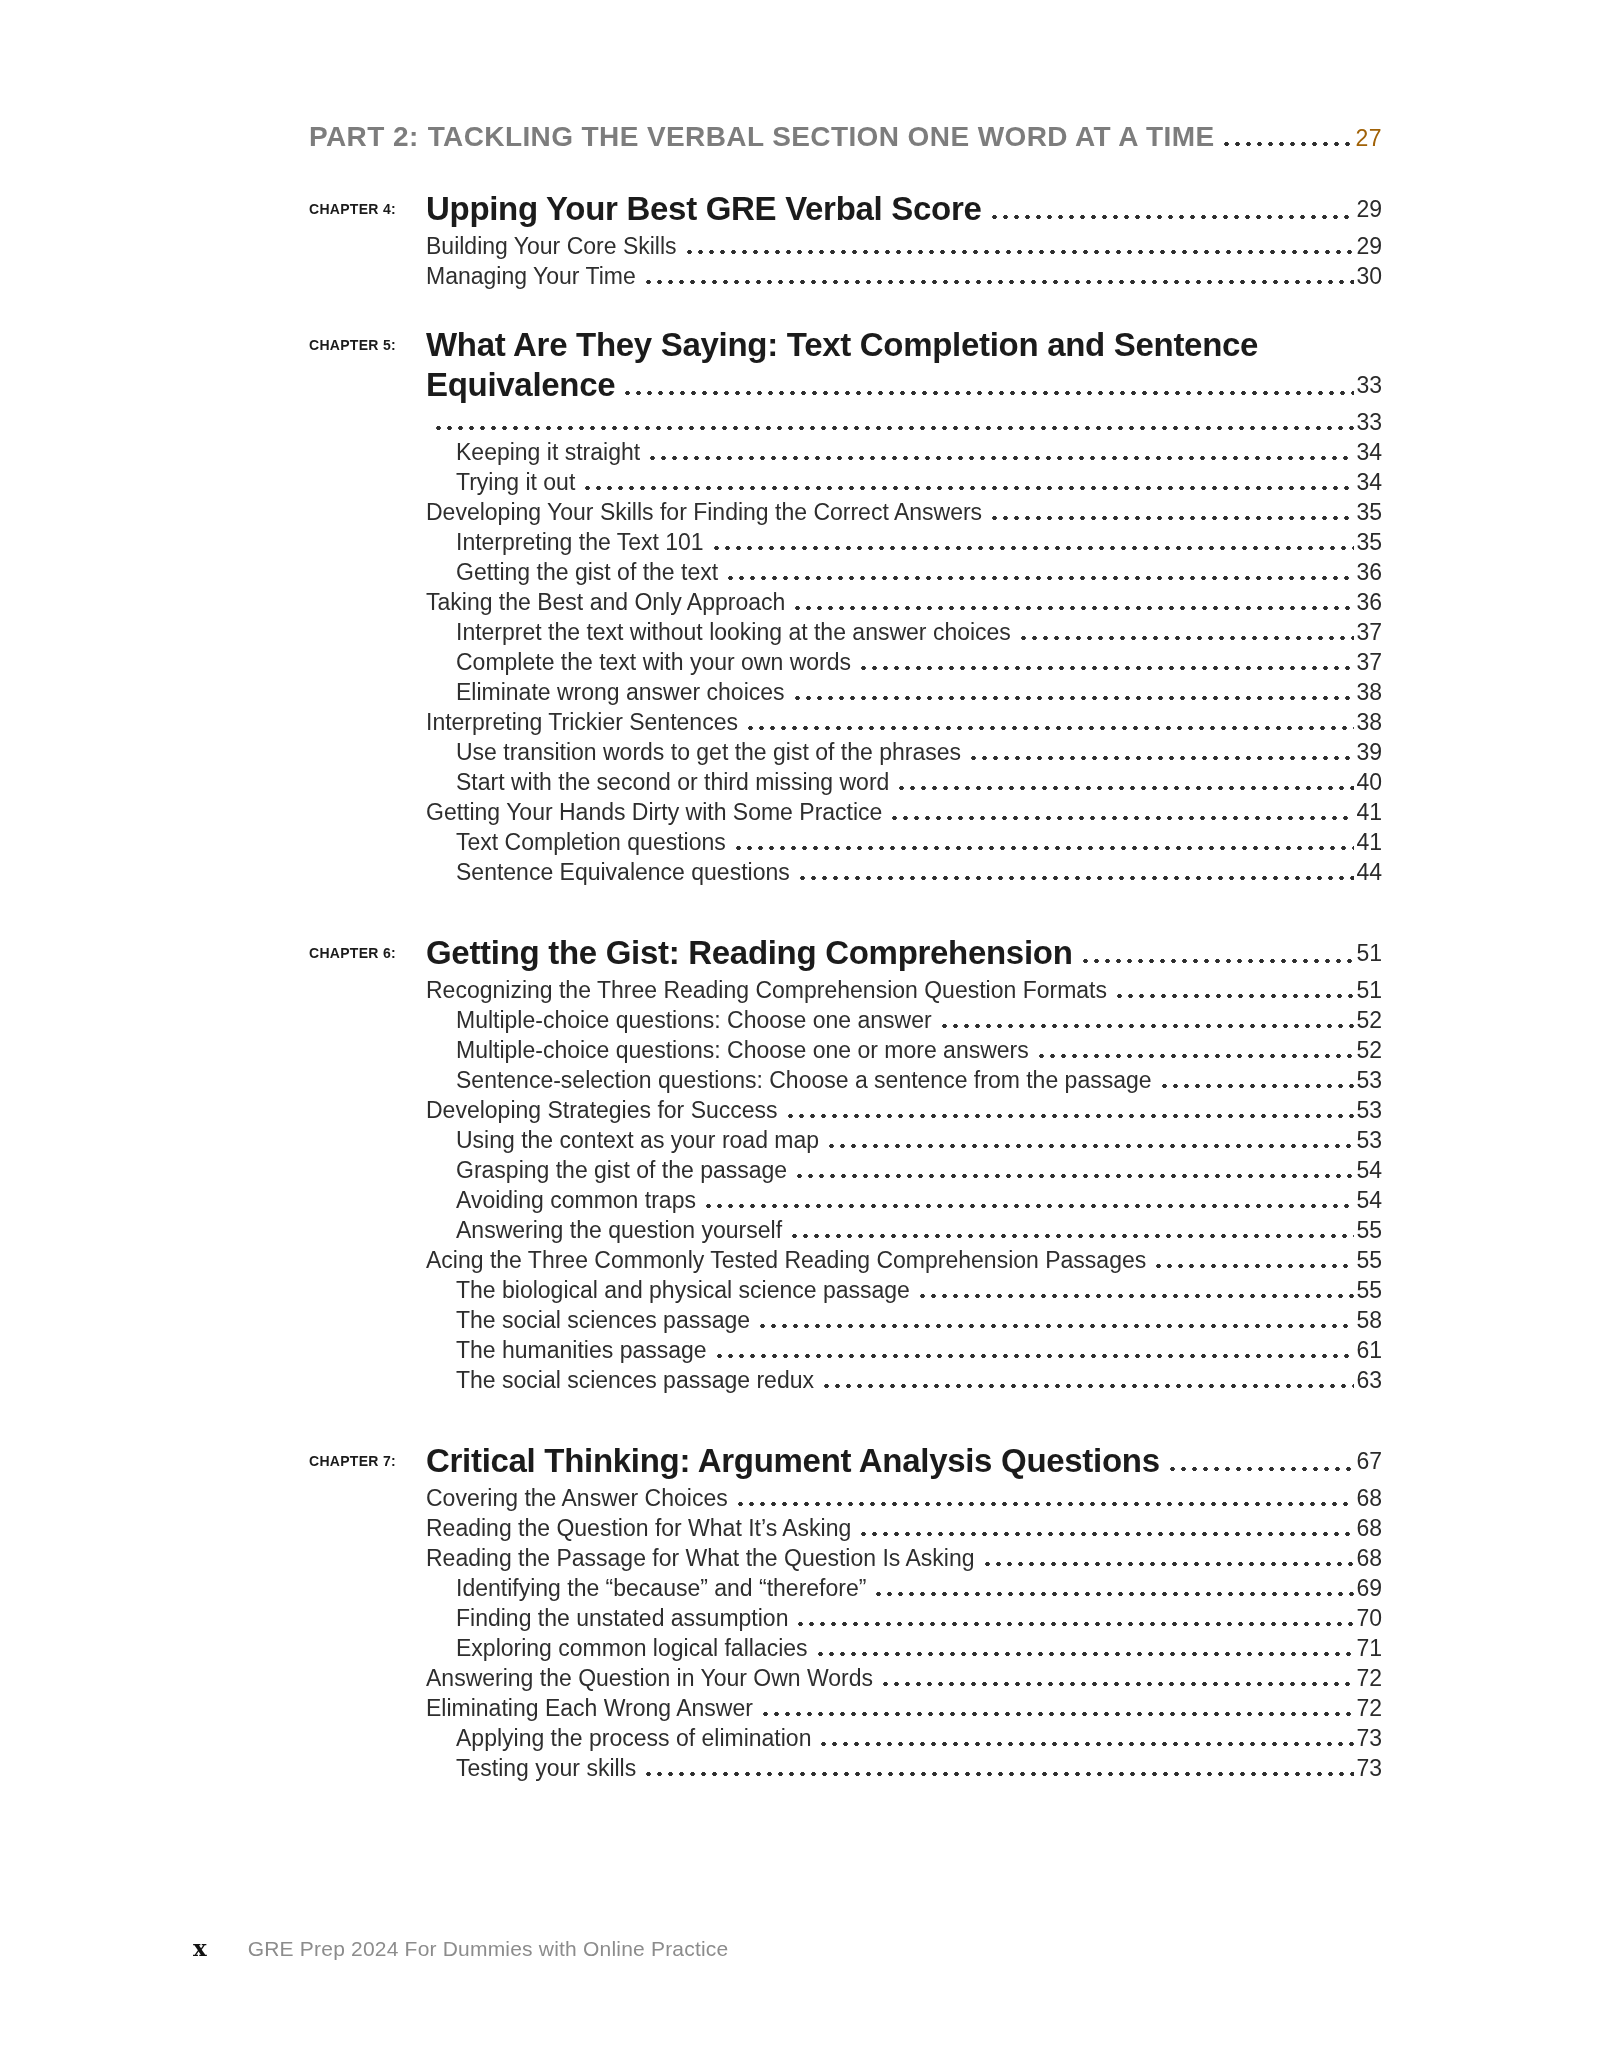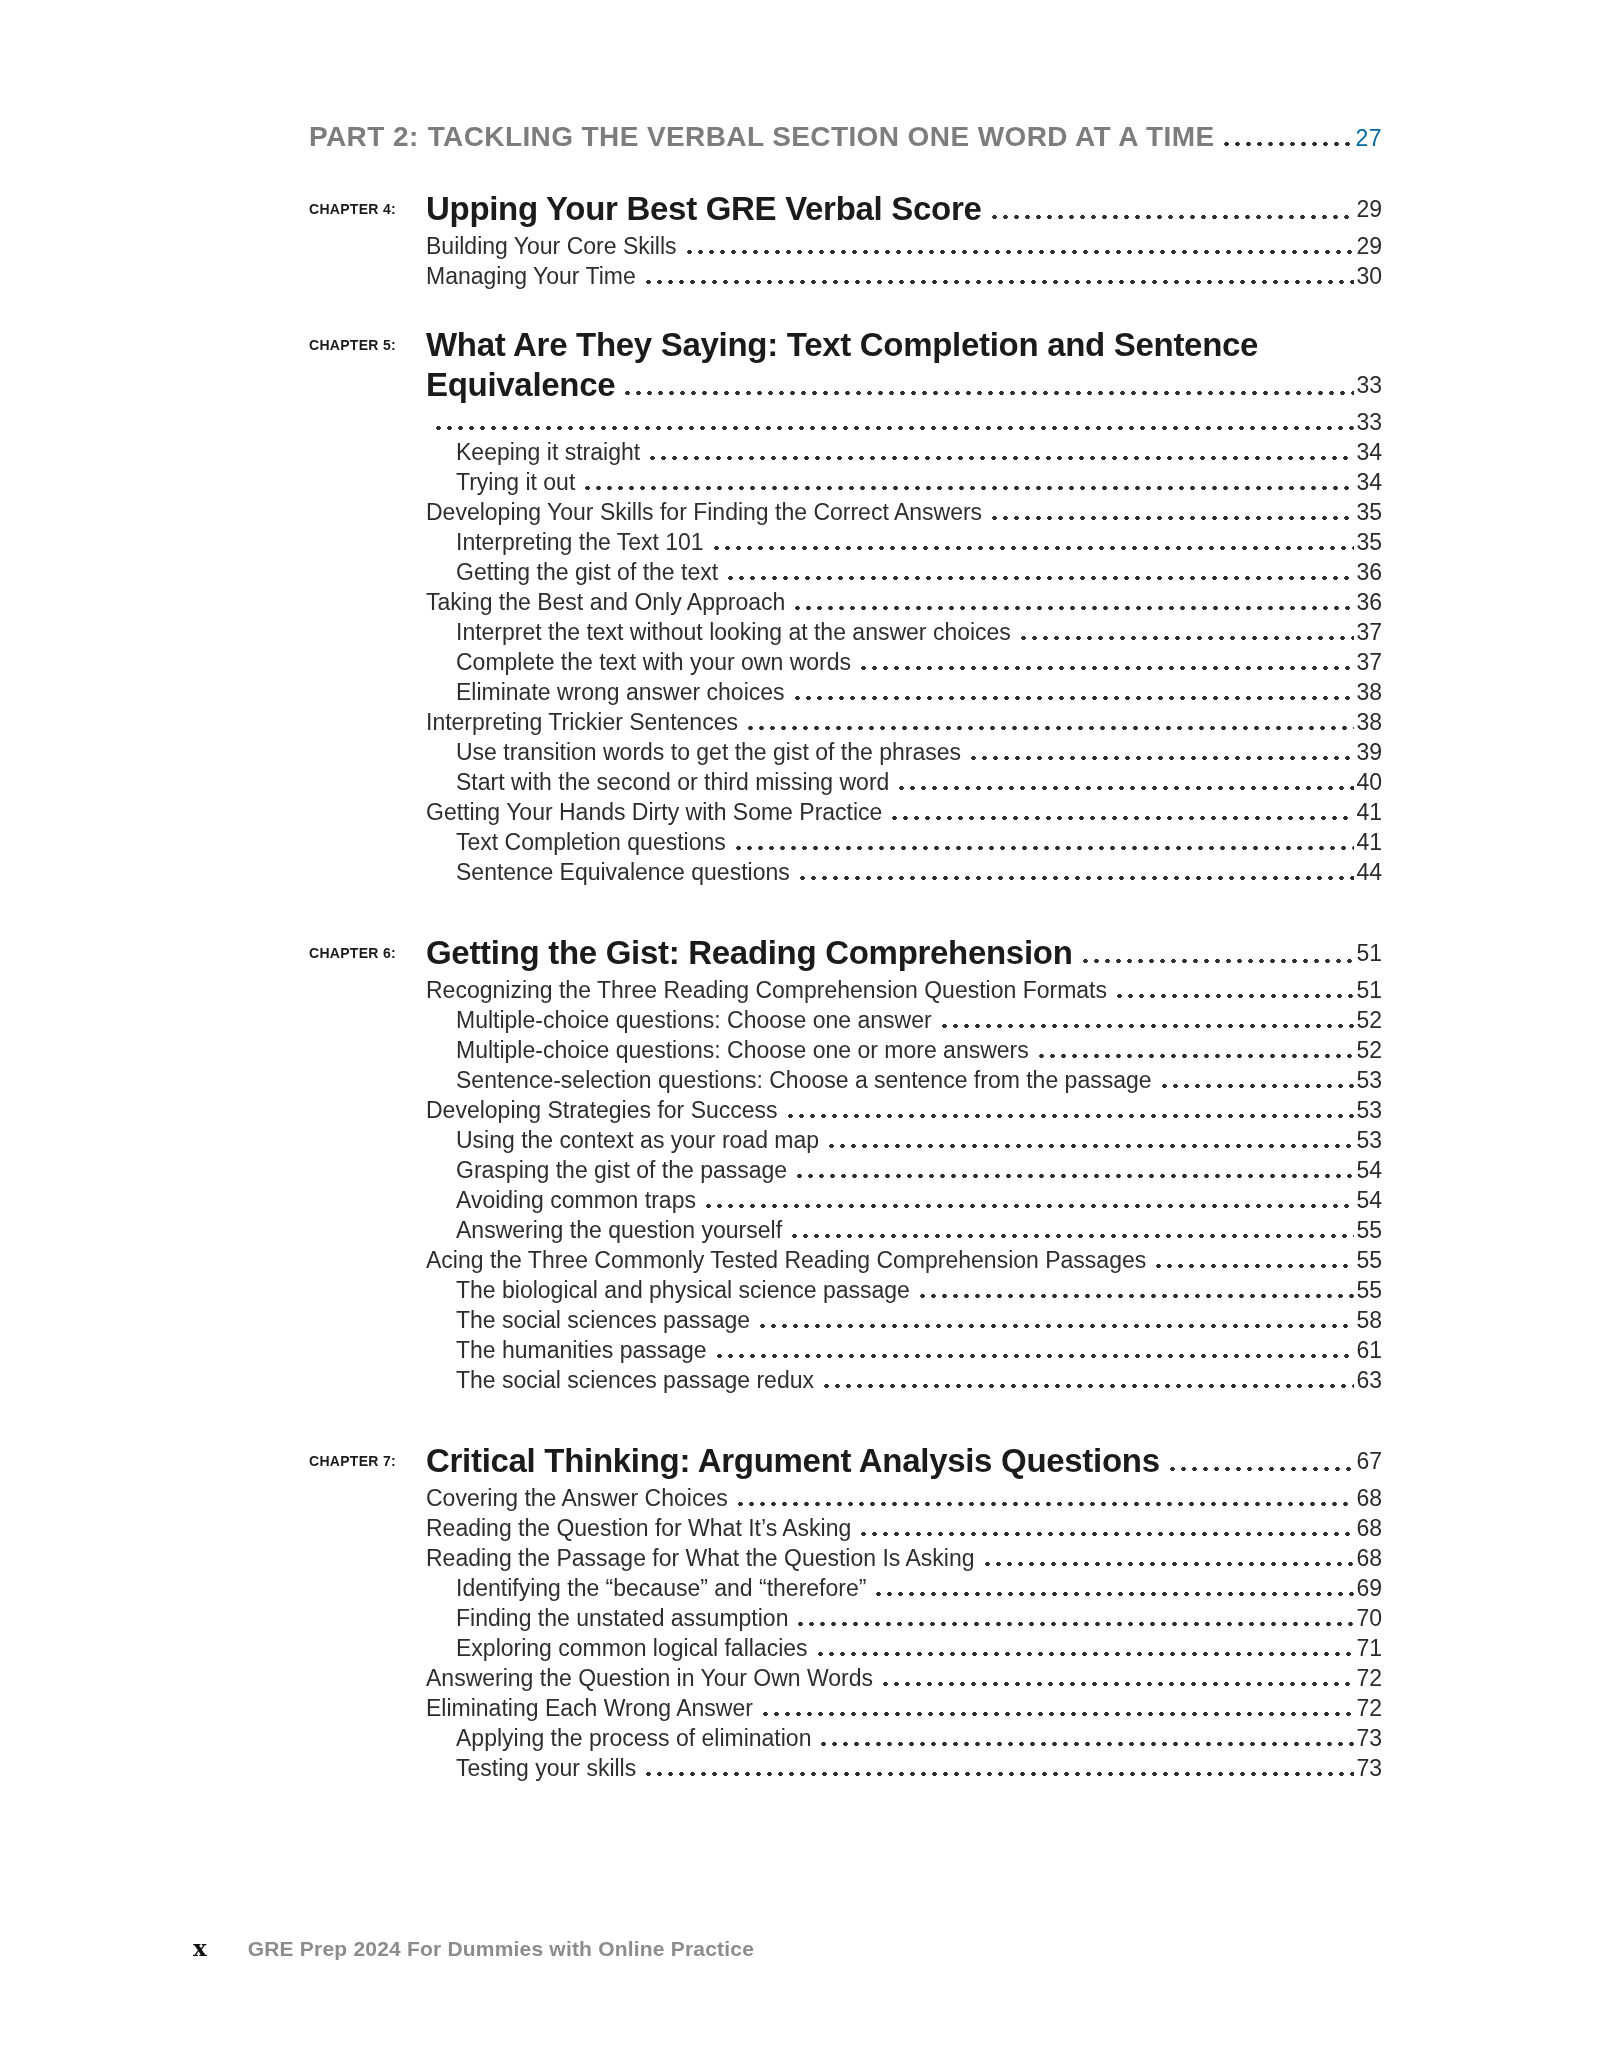--- a/index.html
+++ b/index.html
@@ -18,21 +18,21 @@
     width:1073px;
   }
   
   .part-row {
     display:flex; align-items:baseline;
     font-weight:bold; font-size:28px; line-height:34px;
     color:#7d7d7d; letter-spacing:0.4px;
     white-space:nowrap;
   }
   .part-label { margin-right:9px; }
-  .part-page { font-weight:normal; font-size:23px; color:#0369a1; }
+  .part-page { font-weight:normal; font-size:23px; color:#a16207; }
   
   .chapter { margin-top:34px; }
   .chapter.gap-lg { margin-top:46px; }
   .ch-row { display:flex; align-items:center; white-space:nowrap; }
   .ch-label {
     flex:none; width:117px;
     font-size:14px; font-weight:bold; color:#1b1b1b;
     letter-spacing:0.3px;
   }
   .ch-line2 { padding-left:117px; }
@@ -67,21 +67,21 @@
   .footer {
     position:absolute; left:193px; top:1934px;
     display:flex; align-items:baseline;
   }
   .folio {
     font-family:"DejaVu Serif", serif;
     font-weight:bold; font-size:23px; color:#111111;
   }
   .book-title {
     margin-left:41px;
-    font-weight:bold; font-size:21px; color:#8c8c8c;
+    font-weight:normal; font-size:21px; color:#8c8c8c;
     letter-spacing:0.2px;
   }
 </style>
 </head>
 <body>
 
 <div class="content">
   <div class="part-row">
     <span class="part-label">PART 2:</span>
     <span class="part-title">TACKLING THE VERBAL SECTION ONE WORD AT A TIME</span>

